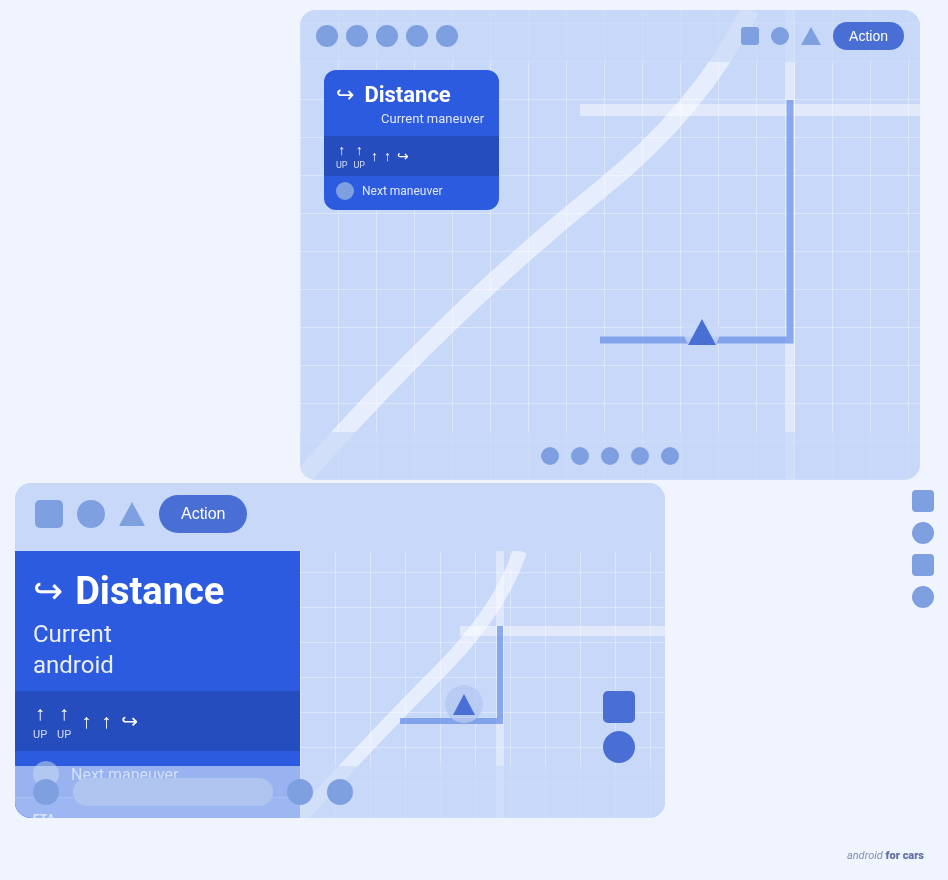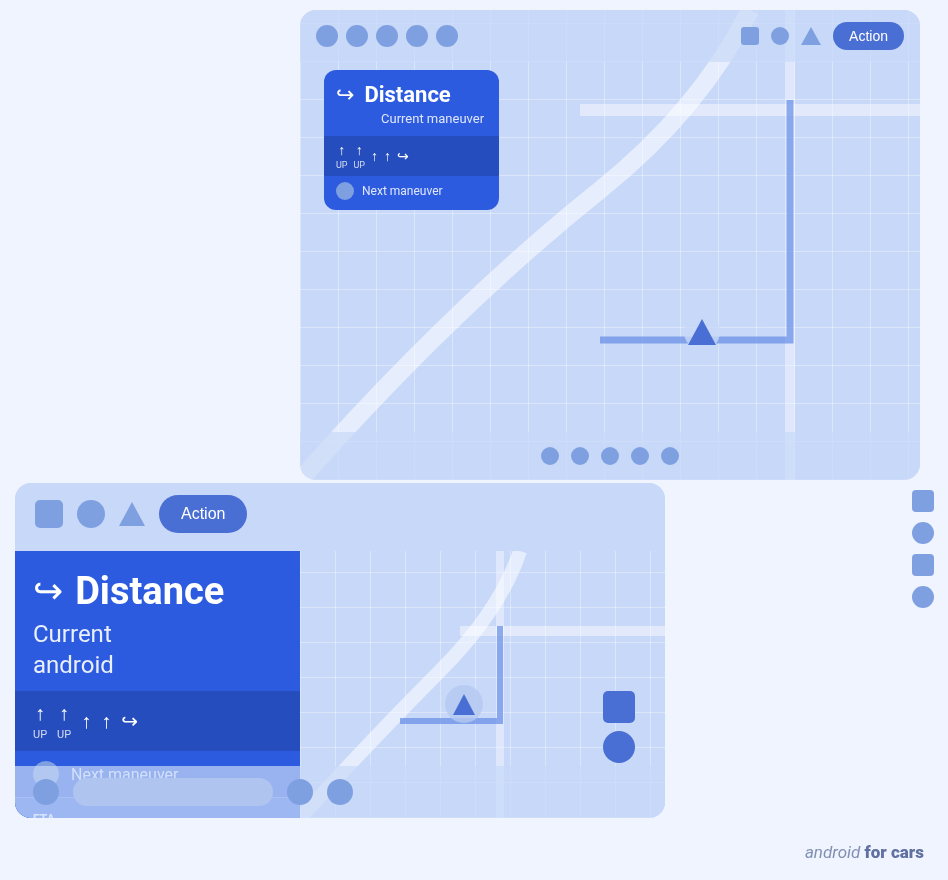--- a/index.html
+++ b/index.html
@@ -387,21 +387,21 @@
       background: #b0c4f0;
       flex: 1;
       max-width: 200px;
     }
 
     
     .watermark {
       position: absolute;
       bottom: 18px;
       right: 24px;
-      font-size: 17px;
+      font-size: 11px;
       color: #8090b0;
       font-style: italic;
     }
     .watermark b {
       font-weight: 900;
       font-style: normal;
       color: #6070a0;
     }
 
     

